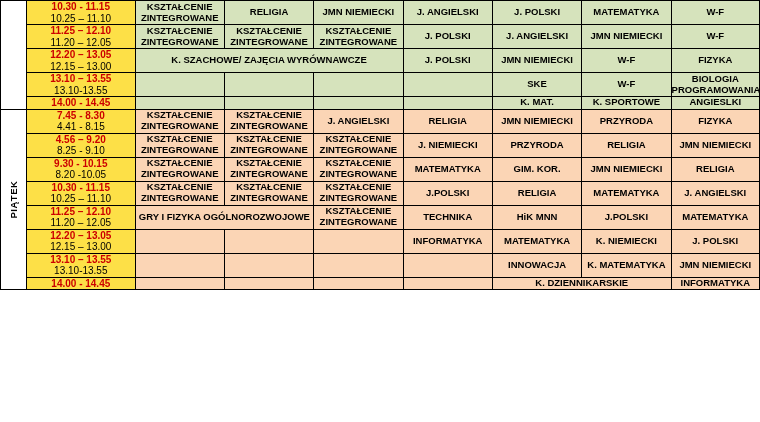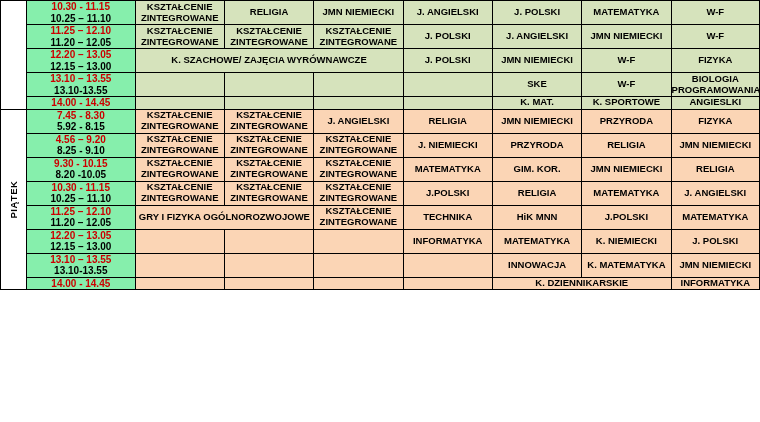--- a/index.html
+++ b/index.html
@@ -48,32 +48,32 @@
   .day-cell {
     background: #ffffff;
     writing-mode: vertical-rl;
     transform: rotate(180deg);
     font-size: 11px;
     font-weight: bold;
     letter-spacing: 0.5px;
     white-space: nowrap;
   }
   .time-cell {
-    background: #86efac;
+    background: #fde047;
     padding: 2px 0;
   }
   .time-cell .t1 {
     color: #cc0000;
     font-weight: bold;
     font-size: 10px;
     display: block;
   }
   .time-cell .t2 {
     color: #000000;
-    font-weight: bold;
+    font-weight: normal;
     font-size: 10px;
     display: block;
     text-align: center;
   }
   .green { background: #d6e3bc; }
   .peach { background: #fbd5b5; }
   .cell-pad { padding: 3px 1px; }
   .small { font-size: 9px; }
 </style>
 </head>
@@ -153,21 +153,21 @@
           <td class="green cell-pad"></td>
           <td class="green cell-pad"></td>
           <td class="green cell-pad">K. MAT.</td>
           <td class="green cell-pad">K. SPORTOWE</td>
           <td class="green cell-pad">ANGIESLKI</td>
         </tr>
         <tr>
           <td class="day-cell" rowspan="8">PIĄTEK</td>
           <td class="time-cell">
             <span class="t1">7.45 - 8.30</span>
-            <span class="t2">5.92 - 8.15</span>
+            <span class="t2">4.41 - 8.15</span>
           </td>
           <td class="peach cell-pad small">KSZTAŁCENIE ZINTEGROWANE</td>
           <td class="peach cell-pad small">KSZTAŁCENIE ZINTEGROWANE</td>
           <td class="peach cell-pad">J. ANGIELSKI</td>
           <td class="peach cell-pad">RELIGIA</td>
           <td class="peach cell-pad">JMN NIEMIECKI</td>
           <td class="peach cell-pad">PRZYRODA</td>
           <td class="peach cell-pad">FIZYKA</td>
         </tr>
         <tr>

